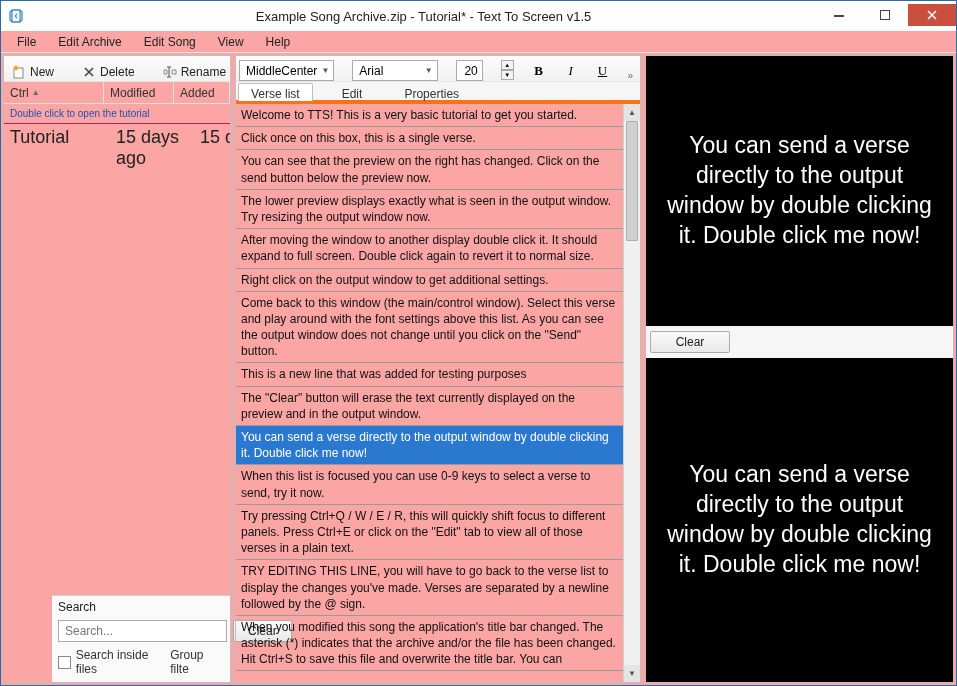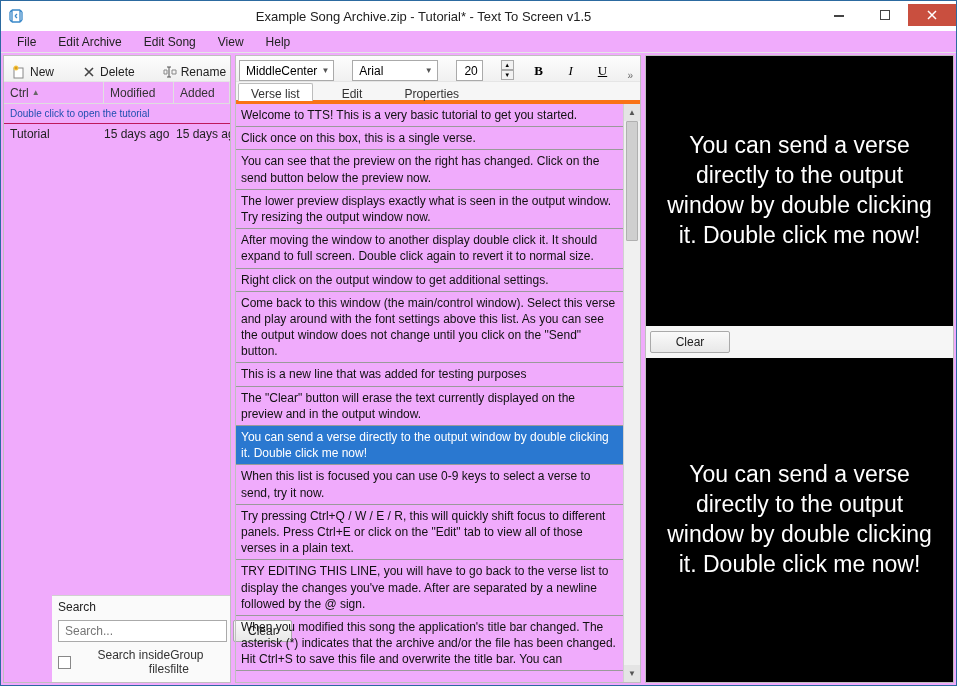--- a/index.html
+++ b/index.html
@@ -1,17 +1,17 @@
 <!DOCTYPE html>
 <html><head>
 <meta charset="utf-8">
 <style>
 * { box-sizing: border-box; margin: 0; padding: 0; }
 html, body { width: 957px; height: 686px; overflow: hidden; font-family: "Segoe UI", Tahoma, sans-serif; font-size: 12px; }
-.window { width: 957px; height: 686px; border: 1px solid #2c6aa0; display: flex; flex-direction: column; background: #f0abfc; }
+.window { width: 957px; height: 686px; border: 1px solid #2c6aa0; display: flex; flex-direction: column; background: #fca5a5; }
 .titlebar { height: 30px; background: #fff; display: flex; align-items: center; }
 .titlebar-icon { width: 30px; height: 30px; display: flex; align-items: center; justify-content: center; color: #3a89c9; }
 .titlebar-title { flex: 1; text-align: center; font-size: 13px; color: #222; }
 .win-buttons { display: flex; height: 22px; margin-top: -2px; }
 .win-btn { width: 46px; height: 22px; display: flex; align-items: center; justify-content: center; font-size: 11px; }
 .win-btn.close { background: #c94f3f; color: #fff; width: 48px; }
 .win-btn.min, .win-btn.max { color: #555; }
 .menubar { height: 22px; display: flex; align-items: center; padding: 0 6px; gap: 2px; border-bottom: 1px solid #e5e5e5; }
 .menubar span { padding: 2px 10px; color: #222; }
 .body { flex: 1; display: flex; overflow: hidden; }
@@ -23,32 +23,32 @@
 .tbtn { display: flex; align-items: center; gap: 4px; padding: 2px 5px; font-size: 12px; color: #222; }
 .tbtn svg { width: 14px; height: 14px; }
 .chev { margin-left: auto; font-size: 10px; color: #666; padding-right: 4px; }
 .table-head { display: flex; height: 22px; border-bottom: 1px solid #dedede; font-size: 12px; color: #333; }
 .th { padding: 3px 6px; border-right: 1px solid #e0e0e0; display: flex; align-items: center; gap: 3px; }
 .th.name { width: 100px; }
 .th.mod { width: 70px; }
 .th.add { flex: 1; }
 .sort-arrow { font-size: 8px; color: #666; }
 .tutorial-hint { color: #2050b0; font-size: 10px; padding: 4px 6px; border-bottom: 1px solid #be185d; }
-.table-row { display: flex; font-size: 12px; color: #222; padding: 3px 0; }
+.table-row { display: flex; font-size: 18px; color: #222; padding: 3px 0; gap: 12px; }
 .td.name { width: 100px; padding-left: 6px; }
 .td.mod { width: 72px; }
 .td.add { flex: 1; white-space: nowrap; overflow: hidden; }
 .left-fill { flex: 1; }
 .left-bottom { border-top: 1px solid #d0d0d0; padding: 4px 6px 6px 6px; display: flex; flex-direction: column; gap: 6px; background: #fafafa; margin-left: 48px; }
 .search-label { color: #222; }
 .search-row { display: flex; gap: 6px; }
 .search-input { flex: 1; height: 22px; border: 1px solid #aaa; padding: 0 6px; font-size: 12px; color: #888; background: #fff; }
 .btn { height: 22px; border: 1px solid #aaa; background: linear-gradient(#fafafa,#e8e8e8); padding: 0 14px; font-size: 12px; color: #222; border-radius: 2px; display: flex; align-items: center; justify-content: center; }
 .search-opts { display: flex; align-items: center; justify-content: space-between; font-size: 12px; color: #333; }
-.chk { display: flex; align-items: center; gap: 5px; text-align: right; }
+.chk { display: flex; align-items: center; gap: 5px; }
 .chk-box { width: 13px; height: 13px; border: 1px solid #888; background: #fff; }
 .center .toolbar .combo { border: 1px solid #aaa; height: 21px; display: flex; align-items: center; padding: 0 4px 0 6px; gap: 4px; font-size: 12px; background: #fff; }
 .combo .dd { font-size: 8px; color: #555; }
 .combo.align { width: 100px; }
 .combo.font { width: 128px; }
 .combo.size { width: 36px; justify-content: flex-end; margin-top: 32px; }
 .spin { display: flex; flex-direction: column; height: 21px; }
 .spin div { width: 13px; height: 10px; border: 1px solid #aaa; font-size: 6px; display: flex; align-items: center; justify-content: center; background: #f2f2f2; }
 .fmt-btn { width: 22px; height: 21px; display: flex; align-items: center; justify-content: center; font-size: 13px; font-family: "Times New Roman", serif; }
 .bold { font-weight: bold; }
@@ -207,21 +207,21 @@
             <div class="verse">The lower preview displays exactly what is seen in the output window. Try resizing the output window now.</div>
             <div class="verse">After moving the window to another display double click it. It should expand to full screen. Double click again to revert it to normal size.</div>
             <div class="verse">Right click on the output window to get additional settings.</div>
             <div class="verse">Come back to this window (the main/control window).
 Select this verse and play around with the font settings above this list. As you can see the output window does not change until you click on the "Send" button.</div>
             <div class="verse">This is a new line that was added for testing purposes</div>
             <div class="verse">The "Clear" button will erase the text currently displayed on the preview and in the output window.</div>
             <div class="verse selected">You can send a verse directly to the output window by double clicking it. Double click me now!</div>
             <div class="verse">When this list is focused you can use 0-9 keys to select a verse to send, try it now.</div>
             <div class="verse">Try pressing Ctrl+Q / W / E / R, this will quickly shift focus to different panels. Press Ctrl+E or click on the "Edit" tab to view all of those verses in a plain text.</div>
-            <div class="verse">TRY EDITING THIS LINE, you will have to go back to the verse list to display the changes you've made. After are separated by a newline followed by the @ sign.</div>
+            <div class="verse">TRY EDITING THIS LINE, you will have to go back to the verse list to display the changes you've made. Verses are separated by a newline followed by the @ sign.</div>
             <div class="verse">When you modified this song the application's title bar changed. The asterisk (*) indicates that the archive and/or the file has been changed. Hit Ctrl+S to save this file and overwrite the title bar. You can</div>
           </div>
         <div class="scrollbar">
           <div class="scroll-arrow">▲</div>
           <div class="scroll-track">
             <div class="scroll-thumb"></div>
           </div>
           <div class="scroll-arrow">▼</div>
         </div>
       </div>

